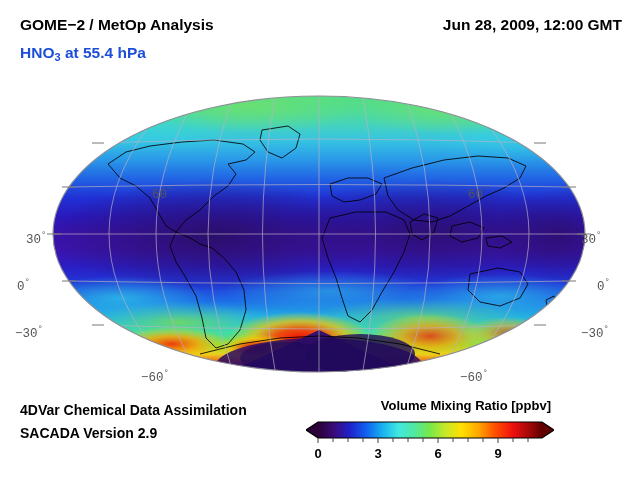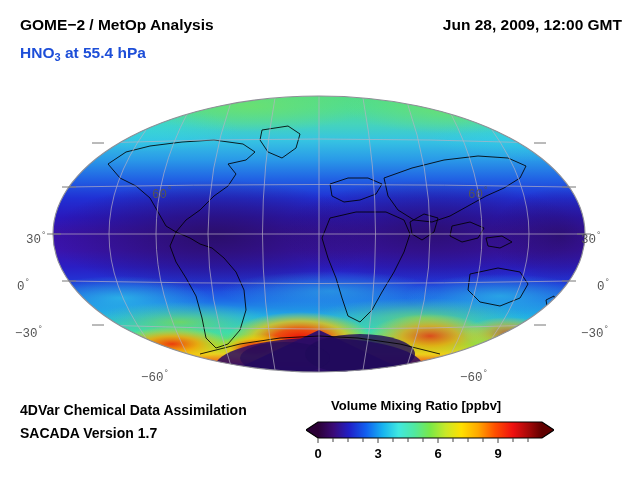--- a/index.html
+++ b/index.html
@@ -24,21 +24,21 @@
   .latlab{position:absolute;font-size:12.5px;color:#555;white-space:nowrap;font-family:Liberation Mono, monospace;}
   .latlab .deg{font-size:9px;vertical-align:super;position:relative;top:-1px;left:0px;}
 
   
   .foot{position:absolute;left:20px;font-size:14px;font-weight:bold;color:#000;white-space:nowrap;}
   .foot-1{top:402px;}
   .foot-2{top:425px;}
   .foot-3{top:450px;}
 
   
-  .cb-title{position:absolute;left:331px;top:398px;width:220px;text-align:left;
+  .cb-title{position:absolute;left:331px;top:398px;width:220px;text-align:right;
             font-size:13px;font-weight:bold;color:#000;white-space:nowrap;}
   .cb-wrap{position:absolute;left:306px;top:420px;width:248px;height:24px;}
   .cb-ticklabels{position:absolute;left:306px;top:446px;width:248px;height:20px;}
   .cb-ticklabels span{position:absolute;font-size:13px;font-weight:bold;color:#000;transform:translateX(-50%);}
 
   
   .riu{position:absolute;left:556px;top:372px;width:78px;height:34px;}
   .dlr{position:absolute;left:562px;top:412px;width:72px;height:52px;}
 </style>
 </head>
@@ -216,21 +216,21 @@
     <div class="latlab" style="left:141px;top:283px;"><span>−60</span><span class="deg">°</span></div>
 
     <div class="latlab" style="left:468px;top:100px;"><span>60</span><span class="deg">°</span></div>
     <div class="latlab" style="left:581px;top:145px;"><span>30</span><span class="deg">°</span></div>
     <div class="latlab" style="left:597px;top:192px;"><span>0</span><span class="deg">°</span></div>
     <div class="latlab" style="left:581px;top:239px;"><span>−30</span><span class="deg">°</span></div>
     <div class="latlab" style="left:460px;top:283px;"><span>−60</span><span class="deg">°</span></div>
   </div>
 
   <div class="foot foot-1">4DVar Chemical Data Assimilation</div>
-  <div class="foot foot-2">SACADA Version 1.7</div>
+  <div class="foot foot-2">SACADA Version 2.9</div>
 
   <div class="cb-title">Volume Mixing Ratio [ppbv]</div>
 
   <div class="cb-wrap">
     <svg width="248" height="24" viewBox="0 0 248 24">
       <defs>
         <linearGradient id="cbgrad" x1="0" y1="0" x2="1" y2="0">
           <stop offset="0.000" stop-color="#2b0036"></stop>
           <stop offset="0.070" stop-color="#3a0a78"></stop>
           <stop offset="0.140" stop-color="#2020c8"></stop>

